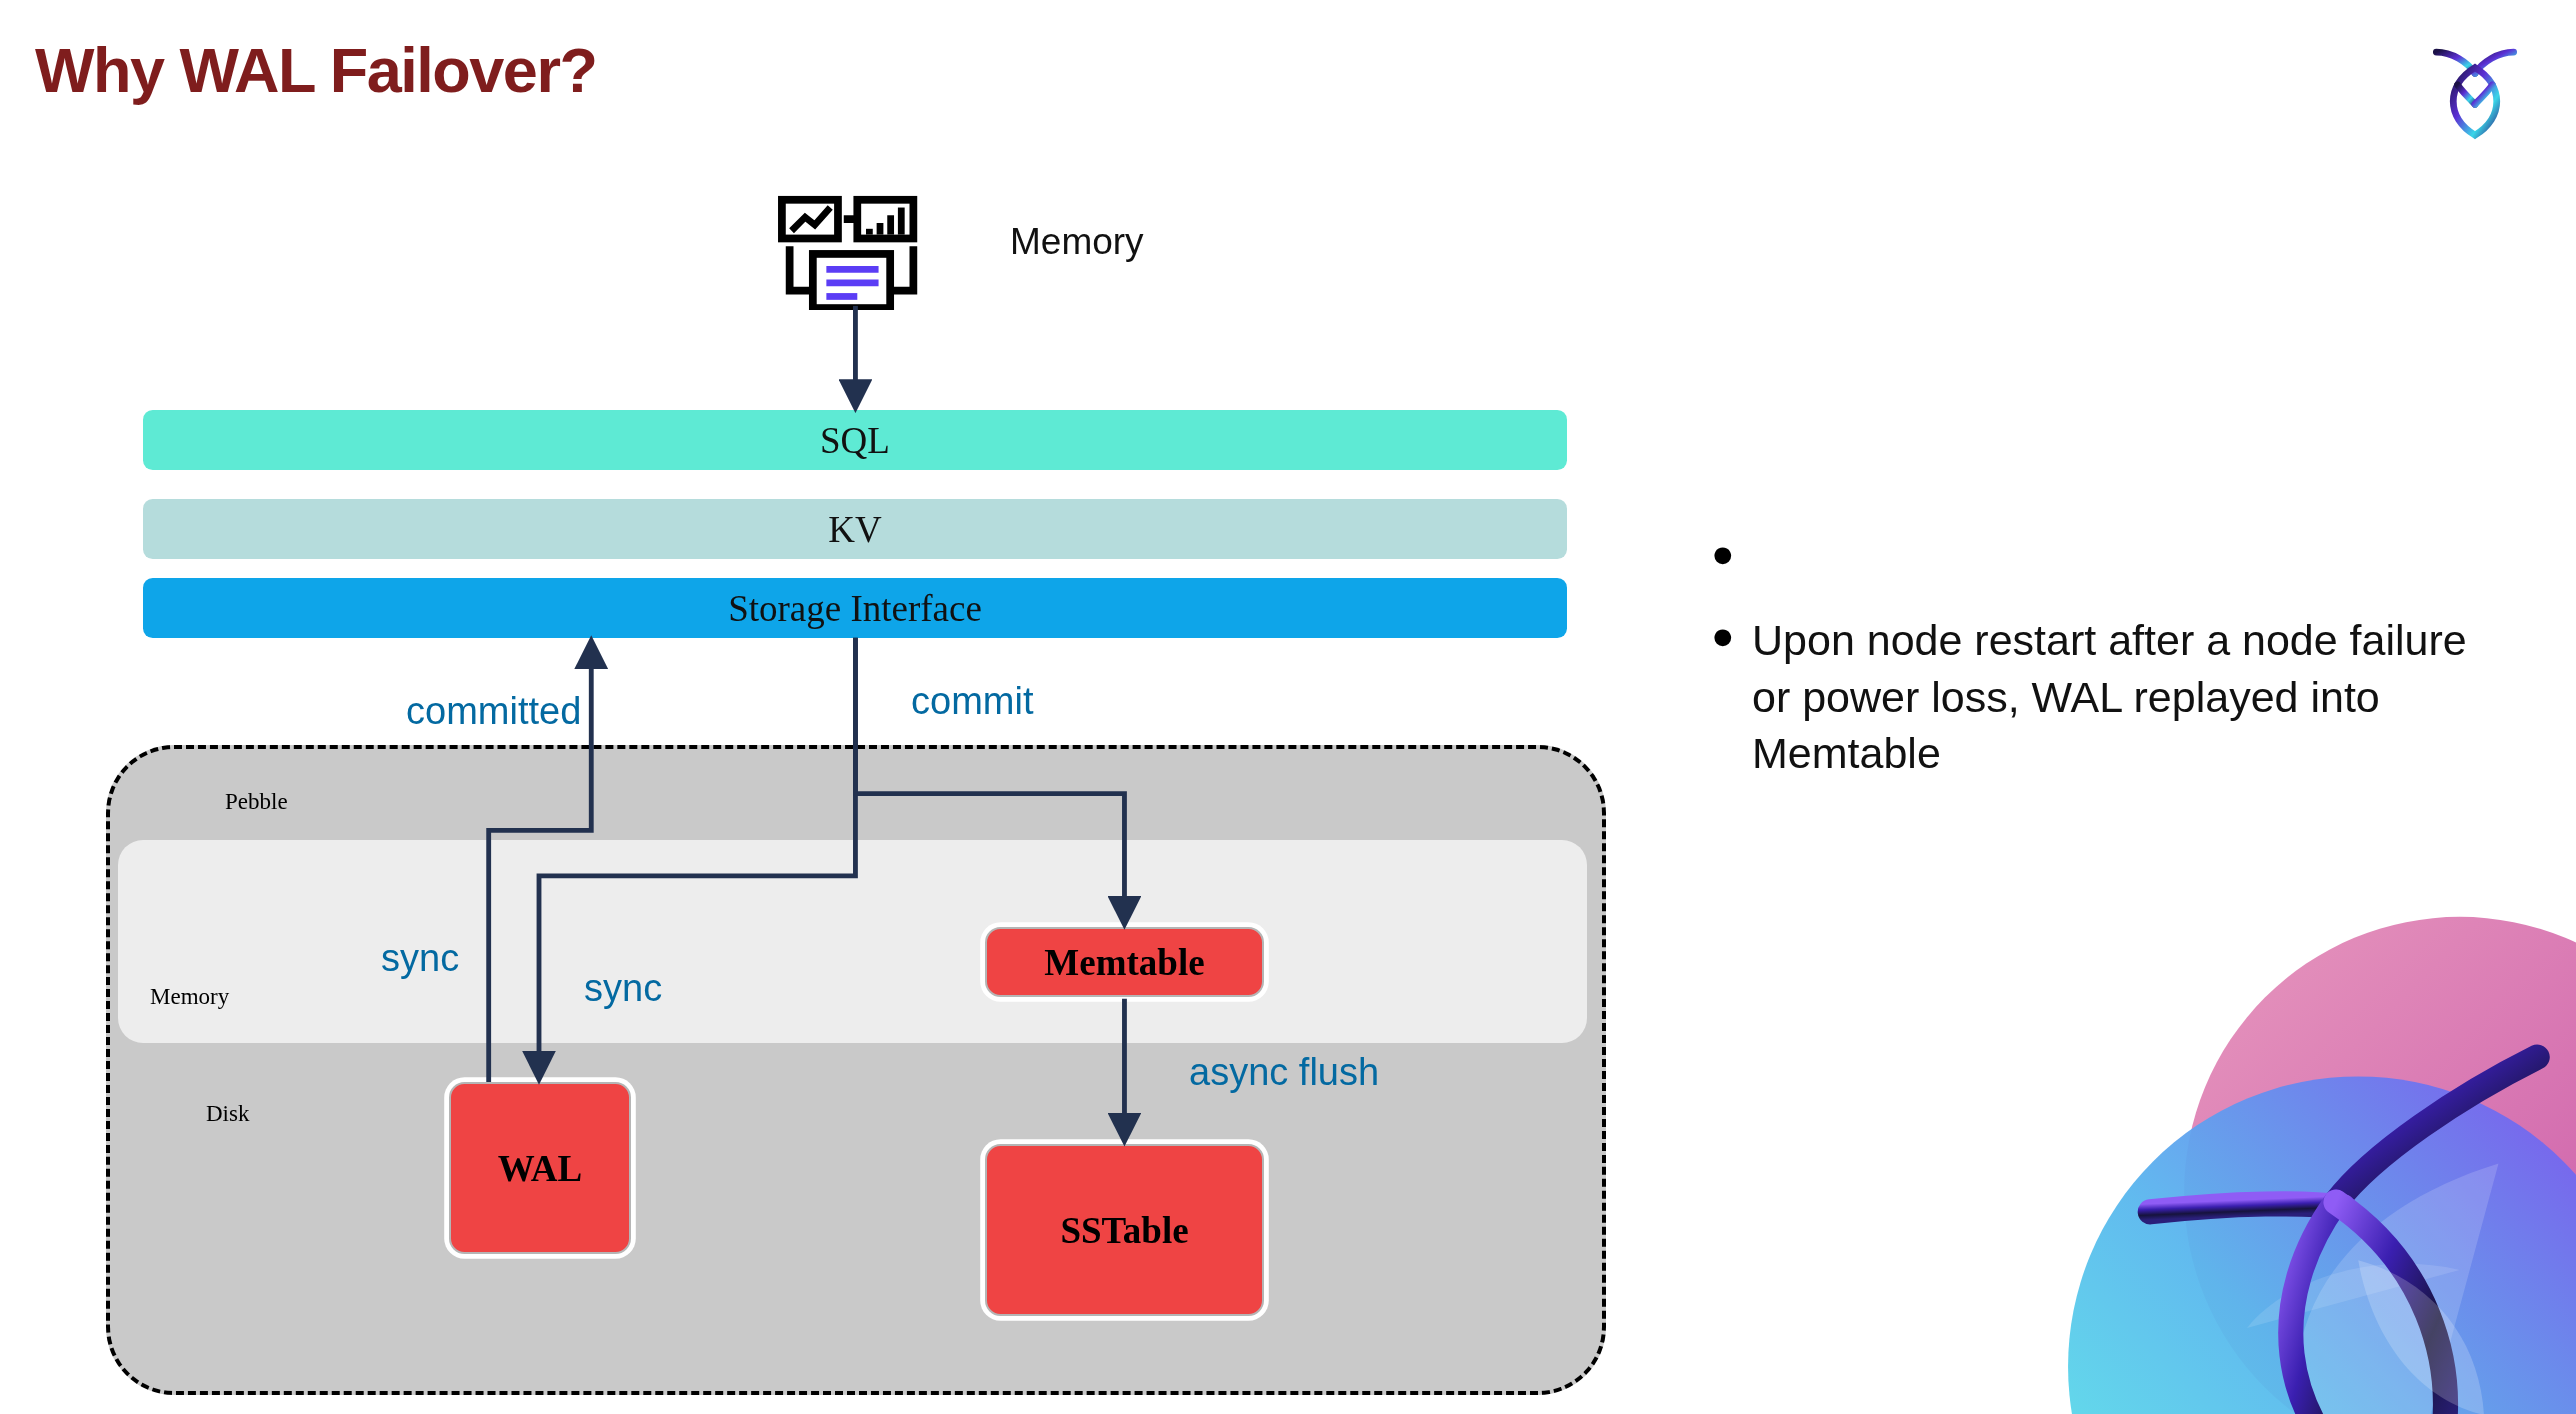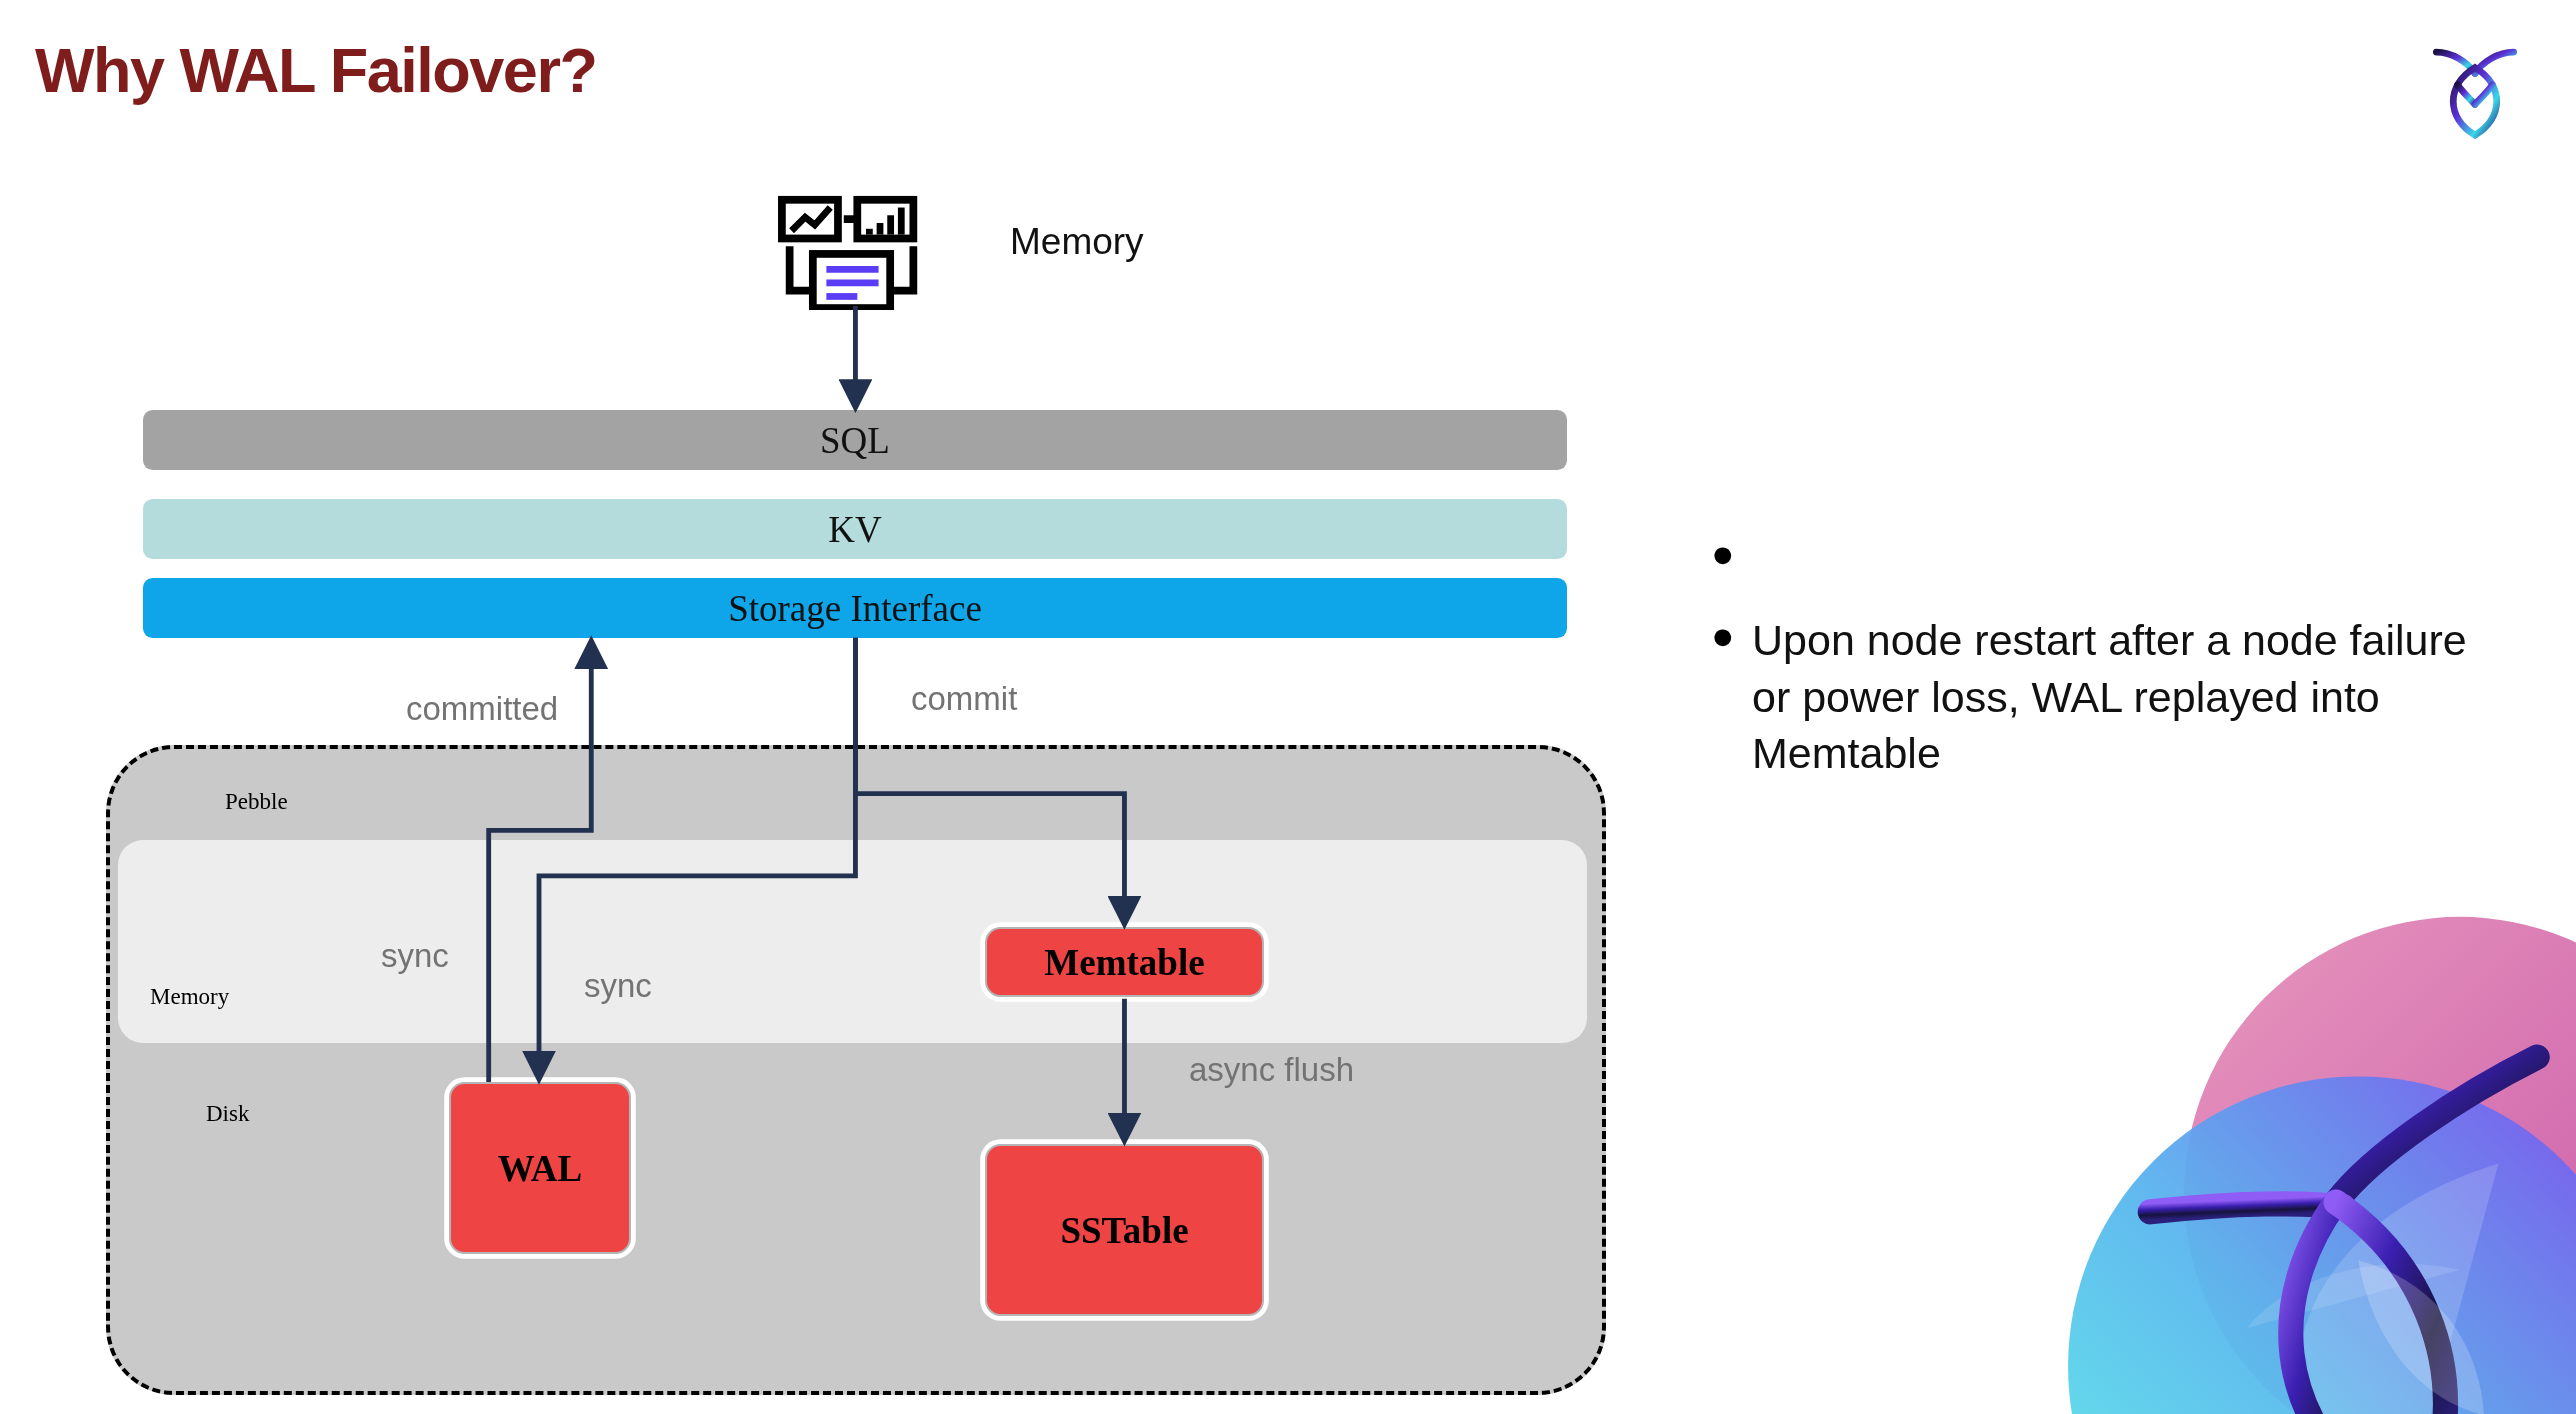--- a/index.html
+++ b/index.html
@@ -133,22 +133,22 @@
     box-sizing: border-box;
   }
   #node-memtable { left: 985px; top: 927px; width: 279px; height: 70px; }
   #node-wal      { left: 449px;  top: 1082px; width: 182px; height: 172px; }
   #node-sstable  { left: 985px; top: 1144px; width: 279px; height: 172px; }
 
   
   .flow-label {
     position: absolute;
     font-family: "Liberation Sans", sans-serif;
-    font-size: 33px;
-    color: #737373;
+    font-size: 38px;
+    color: #0369a1;
     white-space: nowrap;
   }
   #flow-committed  { left: 406px;  top: 690px; }
   #flow-commit     { left: 911px;  top: 680px; }
   #flow-sync-left  { left: 381px;  top: 937px; }
   #flow-sync-right { left: 584px;  top: 967px; }
   #flow-asyncflush { left: 1189px; top: 1051px; }
 
   
   #arrows {
@@ -273,21 +273,21 @@
     </g>
     <g stroke="#5b3df5" stroke-width="7" stroke-linecap="butt">
       <line x1="54" y1="78" x2="108" y2="78"></line>
       <line x1="54" y1="92" x2="108" y2="92"></line>
       <line x1="54" y1="106" x2="86" y2="106"></line>
     </g>
   </svg>
 </div>
 <div id="client-label">Memory</div>
 
-<div class="layer-bar" id="bar-sql" style="background:#a3a3a3;">
+<div class="layer-bar" id="bar-sql" style="background:#5eead4;">
   <span>SQL</span>
 </div>
 
 <div class="layer-bar" id="bar-kv" style="background:#b5dcdc;">
   <span>KV</span>
 </div>
 
 <div class="layer-bar" id="bar-si" style="background:#0ea5e9;">
   <span>Storage Interface</span>
 </div>

